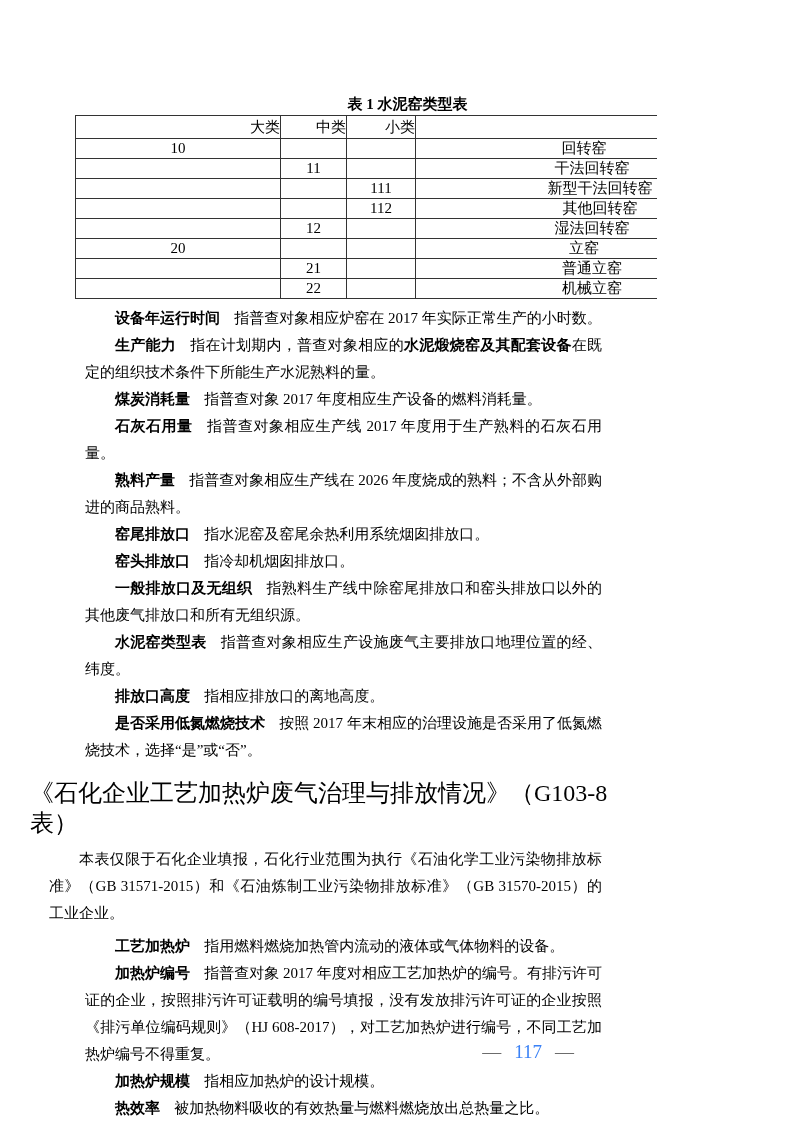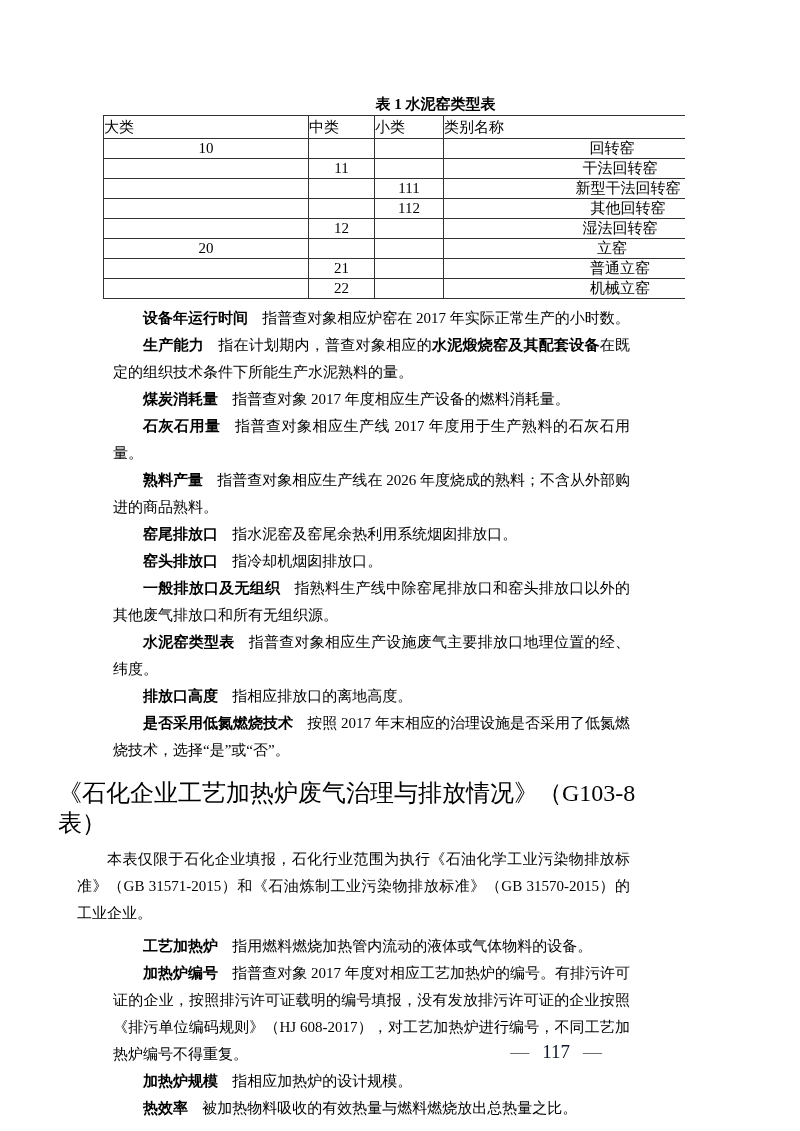--- a/index.html
+++ b/index.html
@@ -4,21 +4,20 @@
 <style>
   html, body { margin: 0; padding: 0; background: #ffffff; }
   .page {
     position: relative;
     width: 657px;
     height: 1131px;
     background: #ffffff;
     color: #000;
     font-family: "Liberation Serif", "DejaVu Serif", serif;
     overflow: hidden;
-    padding-left: 28px;
   }
   .table-title {
     margin-top: 93px;
     margin-left: 75px;
     width: 665px;
     text-align: center;
     font-size: 15px;
     font-weight: bold;
     line-height: 22px;
   }
@@ -29,21 +28,21 @@
     table-layout: fixed;
     font-size: 15px;
   }
   table.kiln-table th, table.kiln-table td {
     border: 1px solid #333;
     padding: 0;
     line-height: 19px;
     font-weight: normal;
     text-align: center;
   }
-  table.kiln-table th { height: 22px; text-align: left; }
+  table.kiln-table th { height: 22px; text-align: right; }
   table.kiln-table td { height: 19px; }
   .col-major { width: 204px; }
   .col-mid   { width: 65px;  }
   .col-minor { width: 68px;  }
   .col-name  { width: 328px; }
   td.num  { text-align: center; }
   td.name { text-align: left; }
   .defs { margin: 6px 55px 0 85px; }
   p.def {
     margin: 0;
@@ -63,21 +62,21 @@
   p.intro { margin: 0 55px 0 49px; }
   .footer {
     position: absolute;
     top: 1042px;
     right: 83px;
     font-size: 19px;
     line-height: 19px;
     white-space: nowrap;
   }
   .footer .dash { color: #666; }
-  .footer .pagenum { margin: 0 13px; color: #0f172a; }
+  .footer .pagenum { margin: 0 13px; color: #3b82f6; }
 </style>
 </head>
 <body>
 
 <div class="page">
 
   <div class="table-title">表 1 水泥窑类型表</div>
 
   <table class="kiln-table">
     <thead>

